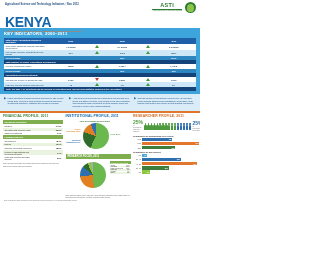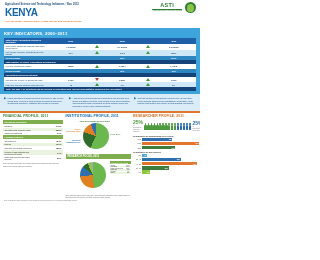--- a/index.html
+++ b/index.html
@@ -10,22 +10,22 @@
     font-size:2.2px;
     color:#333;
     -webkit-font-smoothing:none;
   }
   .page { position:relative; width:200px; height:260px; background:#fff; }
 
   
   .header { position:relative; height:28px; padding:3px 5px 0 5px; background:#fff; }
   .kicker { font-size:2.6px; font-weight:bold; color:#1b4a7a; letter-spacing:0.02px; }
   .kicker .sep { color:#8a9aa8; font-weight:normal; }
-  .country { font-size:10px; font-weight:bold; color:#1565a8; line-height:11px;
-             margin-top:1px; letter-spacing:-0.3px; }
+  .country { font-size:14px; font-weight:bold; color:#1565a8; line-height:11px;
+             margin-top:11px; letter-spacing:-0.3px; }
   .byline { font-size:2.3px; font-weight:bold; color:#e2762c; margin-top:1.5px; }
 
   .logos { position:absolute; right:4px; top:2px; display:flex; align-items:center; gap:3px; }
   .asti-logo { text-align:center; }
   .asti-word { font-size:5.5px; font-weight:bold; color:#2e7d32; letter-spacing:0.3px;
                line-height:5.5px; border-bottom:0.8px solid #2e7d32; padding-bottom:0.3px;}
   .asti-sub { font-size:1.5px; color:#2e7d32; line-height:2px; margin-top:0.4px; }
   .ifpri-logo { width:11px; height:11px; border-radius:50%; background:#2e7d32;
                 position:relative; overflow:hidden; }
   .ifpri-logo:after { content:""; position:absolute; left:2px; top:1.5px; width:7px; height:8px;

